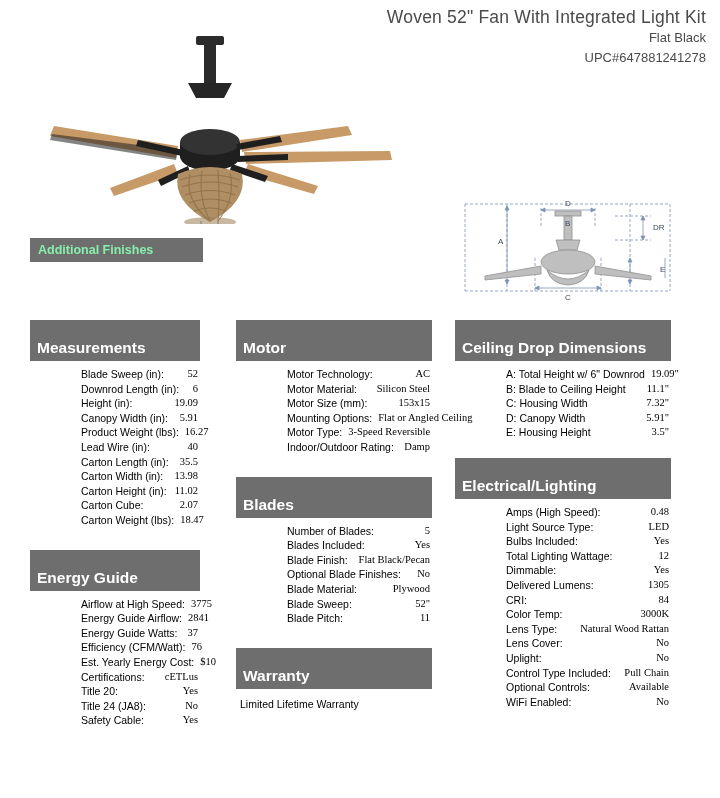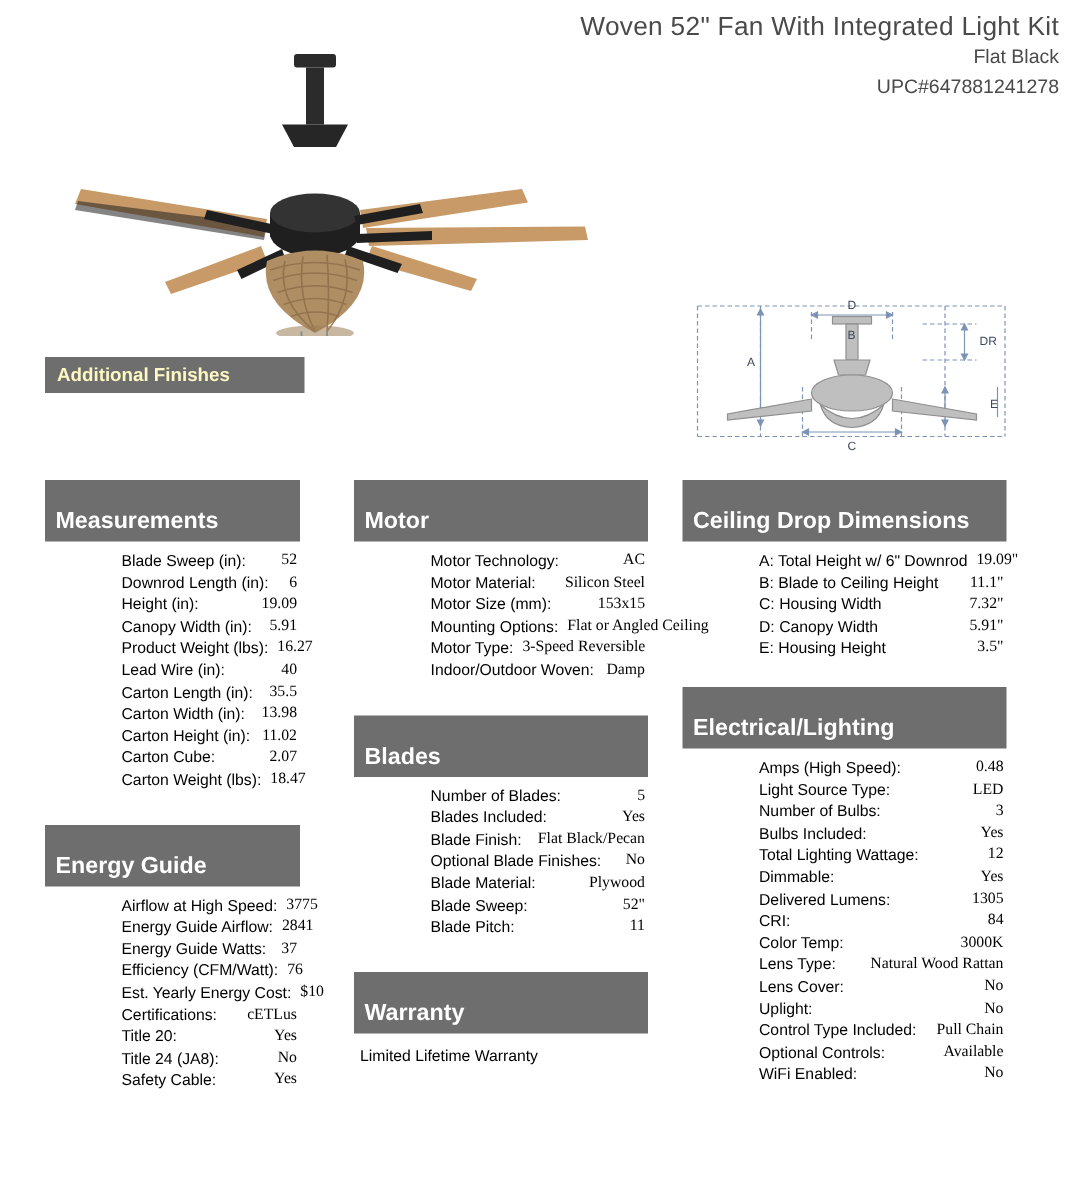--- a/index.html
+++ b/index.html
@@ -57,21 +57,21 @@
   }
 
   
   .finishes-bar {
     position: absolute;
     left: 30px;
     top: 238px;
     width: 173px;
     height: 24px;
     background: #6e6e6e;
-    color: #fef9c3;
+    color: #86efac;
     font-size: 12.5px;
     font-weight: bold;
     display: flex;
     align-items: center;
     padding-left: 8px;
     box-sizing: border-box;
   }
 
   
   .diagram {
@@ -357,21 +357,21 @@
           </div>
         <div class="row">
             <span class="lbl">Mounting Options:</span>
             <span class="val">Flat or Angled Ceiling</span>
           </div>
         <div class="row">
             <span class="lbl">Motor Type:</span>
             <span class="val">3-Speed Reversible</span>
           </div>
         <div class="row">
-            <span class="lbl">Indoor/Outdoor Woven:</span>
+            <span class="lbl">Indoor/Outdoor Rating:</span>
             <span class="val">Damp</span>
           </div>
       </div>
     </div>
 
     <div class="gap-lg"></div>
 
     <div class="section">
       <div class="sec-head">Blades</div>
       <div class="sec-body">
@@ -449,24 +449,20 @@
       <div class="sec-body">
         <div class="row">
             <span class="lbl">Amps (High Speed):</span>
             <span class="val">0.48</span>
           </div>
         <div class="row">
             <span class="lbl">Light Source Type:</span>
             <span class="val">LED</span>
           </div>
         <div class="row">
-            <span class="lbl">Number of Bulbs:</span>
-            <span class="val">3</span>
-          </div>
-        <div class="row">
             <span class="lbl">Bulbs Included:</span>
             <span class="val">Yes</span>
           </div>
         <div class="row">
             <span class="lbl">Total Lighting Wattage:</span>
             <span class="val">12</span>
           </div>
         <div class="row">
             <span class="lbl">Dimmable:</span>
             <span class="val">Yes</span>

